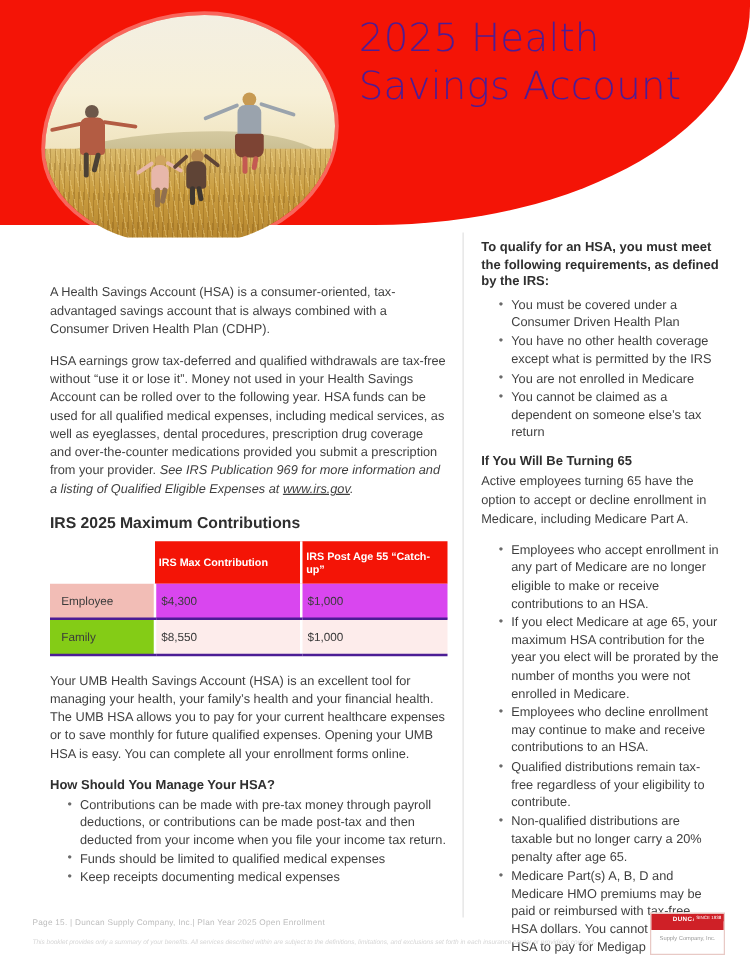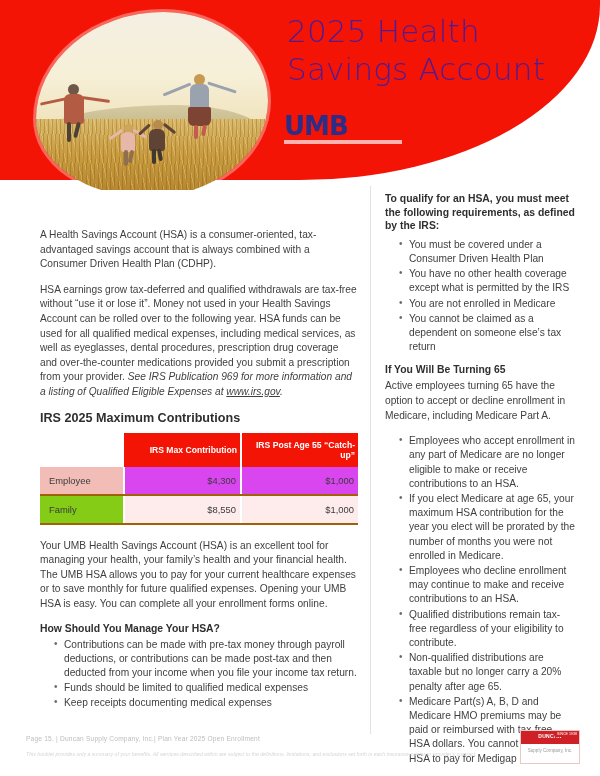--- a/index.html
+++ b/index.html
@@ -192,21 +192,21 @@
   
   #contrib-table {
     border-collapse: collapse;
     width: 318px;
     margin: 2px 0 14px 0;
     table-layout: fixed;
   }
   #contrib-table th, #contrib-table td {
     font-size: 9.4px;
     padding: 8px 4px;
-    text-align: right;
+    text-align: left;
   }
   #contrib-table th.corner {
     background: transparent;
     border: none;
     width: 76px;
   }
   #contrib-table th.hdr {
     background: #f41406;
     color: #ffffff;
     font-weight: 700;
@@ -220,21 +220,21 @@
     padding-left: 9px;
     font-weight: 400;
     color: #3b3b3b;
   }
   tr.row-a td { background: #d946ef; }
   tr.row-a td.rowlabel { background: #f2bdb6; }
   tr.row-b td { background: #fdeceb; }
   tr.row-b td.rowlabel { background: #84cc16; }
   #contrib-table td {
     border-right: 2px solid #ffffff;
-    border-bottom: 2px solid #a16207;
+    border-bottom: 2px solid #4c1d95;
     color: #3b3b3b;
     margin-top: 40px;
   }
   #contrib-table td:last-child { border-right: none; }
 
   
   #footer {
     position: absolute;
     left: 0;
     bottom: 0;
@@ -354,24 +354,20 @@
       <div class="leg" style="left:6px;top:29px;height:15px;background:#3f3730;"></div>
       <div class="leg" style="left:12px;top:29px;height:12px;background:#3f3730;transform:rotate(-10deg);"></div>
     </div>
   </div>
 
   <div id="banner-title">
     <span class="tl">2025 Health</span>
     <span class="tl">Savings Account</span>
   </div>
 
-  <div id="umb-logo">
-    <div class="umb-word">UMB</div>
-    <div class="umb-underline"></div>
-  </div>
 </div>
 
 <div id="column-divider"></div>
 
 <div id="left-column">
 
   <p class="body-text">A Health Savings Account (HSA) is a consumer-oriented, tax-advantaged savings account that is always combined with a Consumer Driven Health Plan (CDHP).</p>
 
   <p class="body-text"><span>HSA earnings grow tax-deferred and qualified withdrawals are tax-free without “use it or lose it”. Money not used in your Health Savings Account can be rolled over to the following year.  HSA funds can be used for all qualified medical expenses, including medical services, as well as eyeglasses, dental procedures, prescription drug coverage and over-the-counter medications provided you submit a prescription from your provider. </span><em>See IRS Publication 969 for more information and a listing of Qualified Eligible Expenses at </em><a class="link-underline" href="#" style="color:#3f3f3f;">www.irs.gov</a><em>.</em></p>
 

